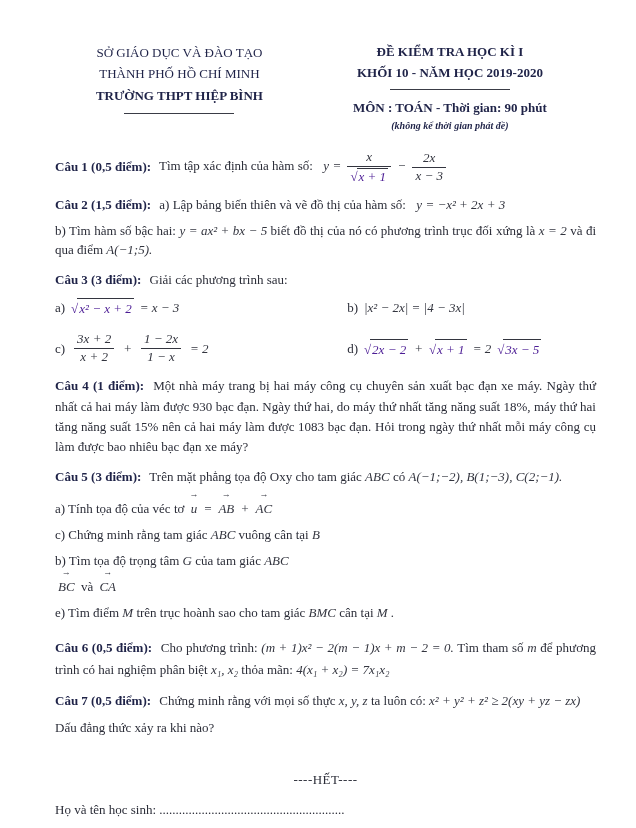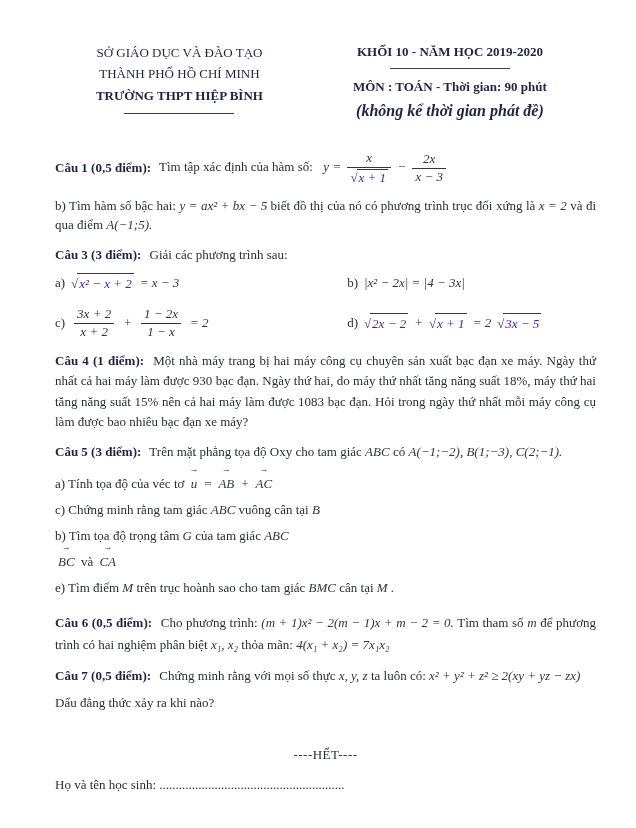--- a/index.html
+++ b/index.html
@@ -9,24 +9,24 @@
   }
   .page { box-sizing:border-box; width:636px; height:828px; padding:42px 40px 0 55px; }
 
   
   .hdr { display:flex; }
   .hdr-left { width:46%; text-align:center; color:#1f2348; line-height:1.65; }
   .hdr-right { width:54%; text-align:center; color:#1f2348; line-height:1.6; }
   .b { font-weight:bold; }
   .hdr-rule { border:none; border-top:1.6px solid #3a3c46; width:110px; margin:7px auto 0 auto; }
   .hdr-rule.r2 { width:120px; margin:5px auto 8px auto; }
-  .note { font-style:italic; font-weight:bold; font-size:16px; }
-
-  
-  .qwrap { margin-top:28px; }
+  .note { font-style:italic; font-weight:bold; font-size:10px; }
+
+  
+  .qwrap { margin-top:16px; }
   .q { margin:11px 0; line-height:1.45; }
   .qlabel { font-weight:bold; color:#1f2348; margin-right:5px; }
   .just { text-align:justify; }
   .mi { font-style:italic; color:#33353f; }
   .gap { display:inline-block; width:4px; }
 
   
   .frac { display:inline-flex; flex-direction:column; vertical-align:middle;
           text-align:center; line-height:1.15; margin:0 3px; font-style:italic; color:#33353f; }
   .frac .num { border-bottom:1px solid #33353f; padding:0 3px 1px 3px; display:block; }
@@ -56,20 +56,21 @@
 <div class="page">
 
   <div class="hdr">
     <div class="hdr-left">
       <div>SỞ GIÁO DỤC VÀ ĐÀO TẠO</div>
       <div>THÀNH PHỐ HỒ CHÍ MINH</div>
       <div class="b">TRƯỜNG THPT HIỆP BÌNH</div>
       <hr class="hdr-rule">
     </div>
     <div class="hdr-right">
+      <div class="b">ĐỀ KIỂM TRA HỌC KÌ I</div>
       <div class="b">KHỐI 10  -  NĂM HỌC 2019-2020</div>
       <hr class="hdr-rule r2">
       <div class="b">MÔN :  TOÁN  - Thời gian: 90 phút</div>
       <div class="note">(không kể thời gian phát đề)</div>
     </div>
   </div>
 
   <div class="qwrap">
 
     <div class="q">
@@ -82,20 +83,26 @@
         <span class="den"><span class="sqrt"><span class="radsign">√</span><span class="rdc">x + 1</span></span></span>
       </span>
       <span class="mi">−</span>
       <span class="frac">
         <span class="num">2x</span>
         <span class="den">x − 3</span>
       </span>
     </div>
 
     <div class="q">
+      <div>
+        <span class="qlabel">Câu 2 (1,5 điểm):</span>
+        <span>a) Lập bảng biến thiên và vẽ đồ thị của hàm số:</span>
+        <span class="gap"></span>
+        <span class="mi">y = −x² + 2x + 3</span>
+      </div>
       <div class="just" style="margin-top:7px;">
         <span>b) Tìm hàm số bậc hai:</span>
         <span class="mi">y = ax² + bx − 5</span>
         <span>biết đồ thị của nó có phương trình trục đối xứng là</span>
         <span class="mi">x = 2</span>
         <span>và</span>
         <span>đi qua điểm</span>
         <span class="mi">A(−1;5).</span>
       </div>
     </div>

